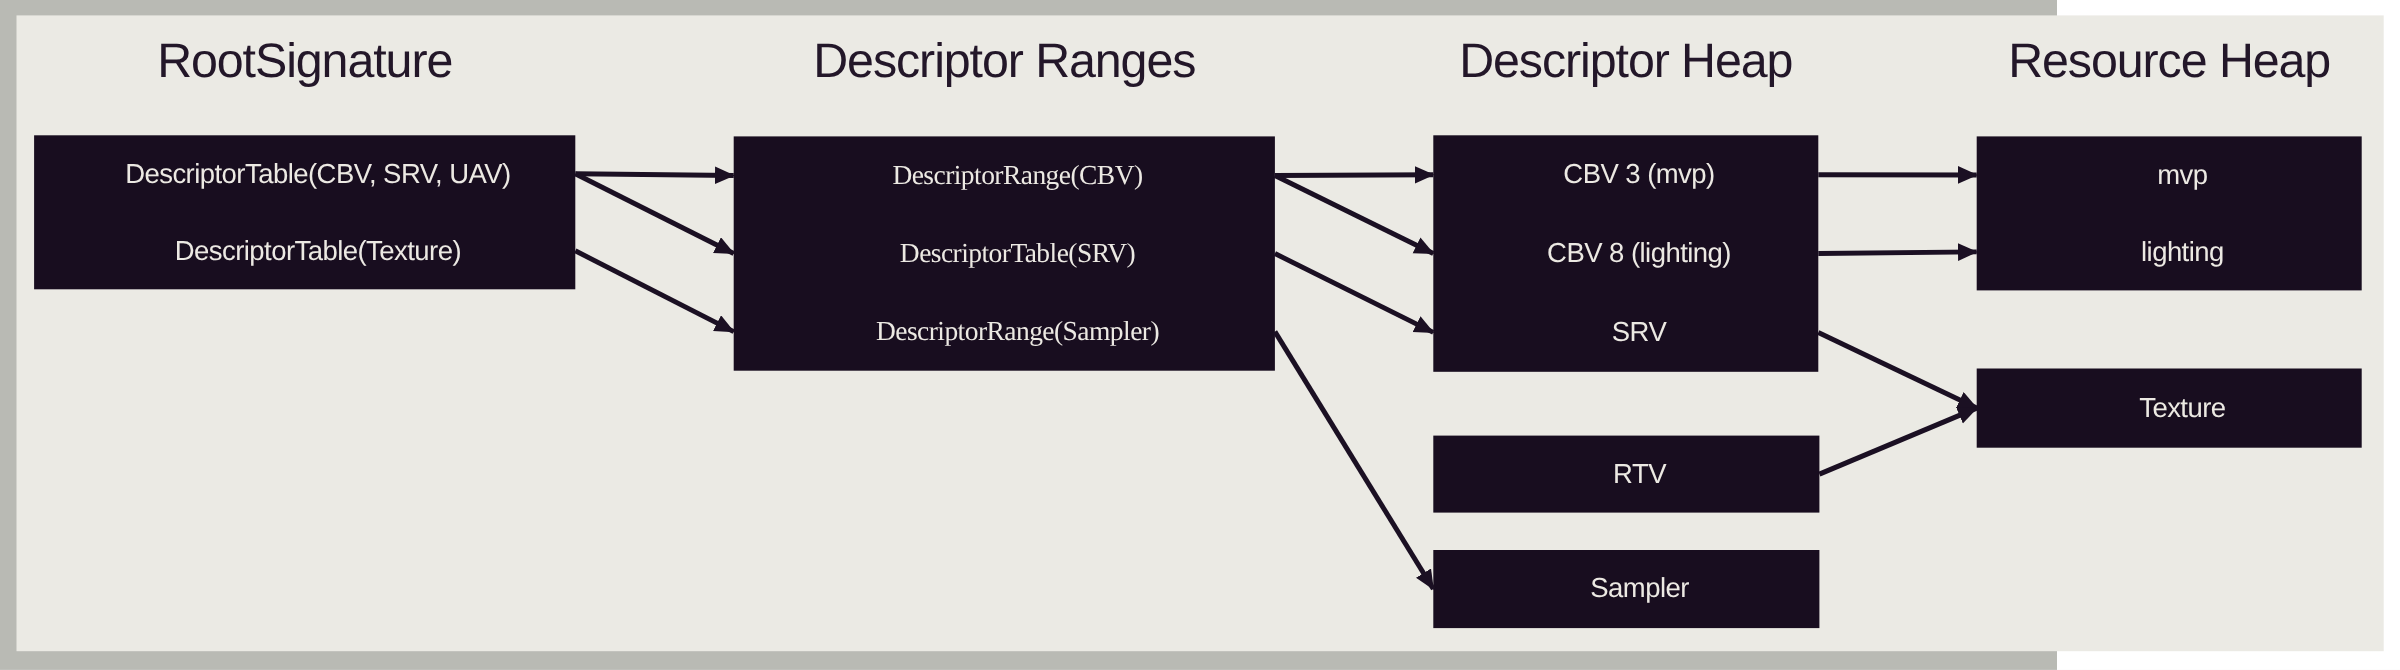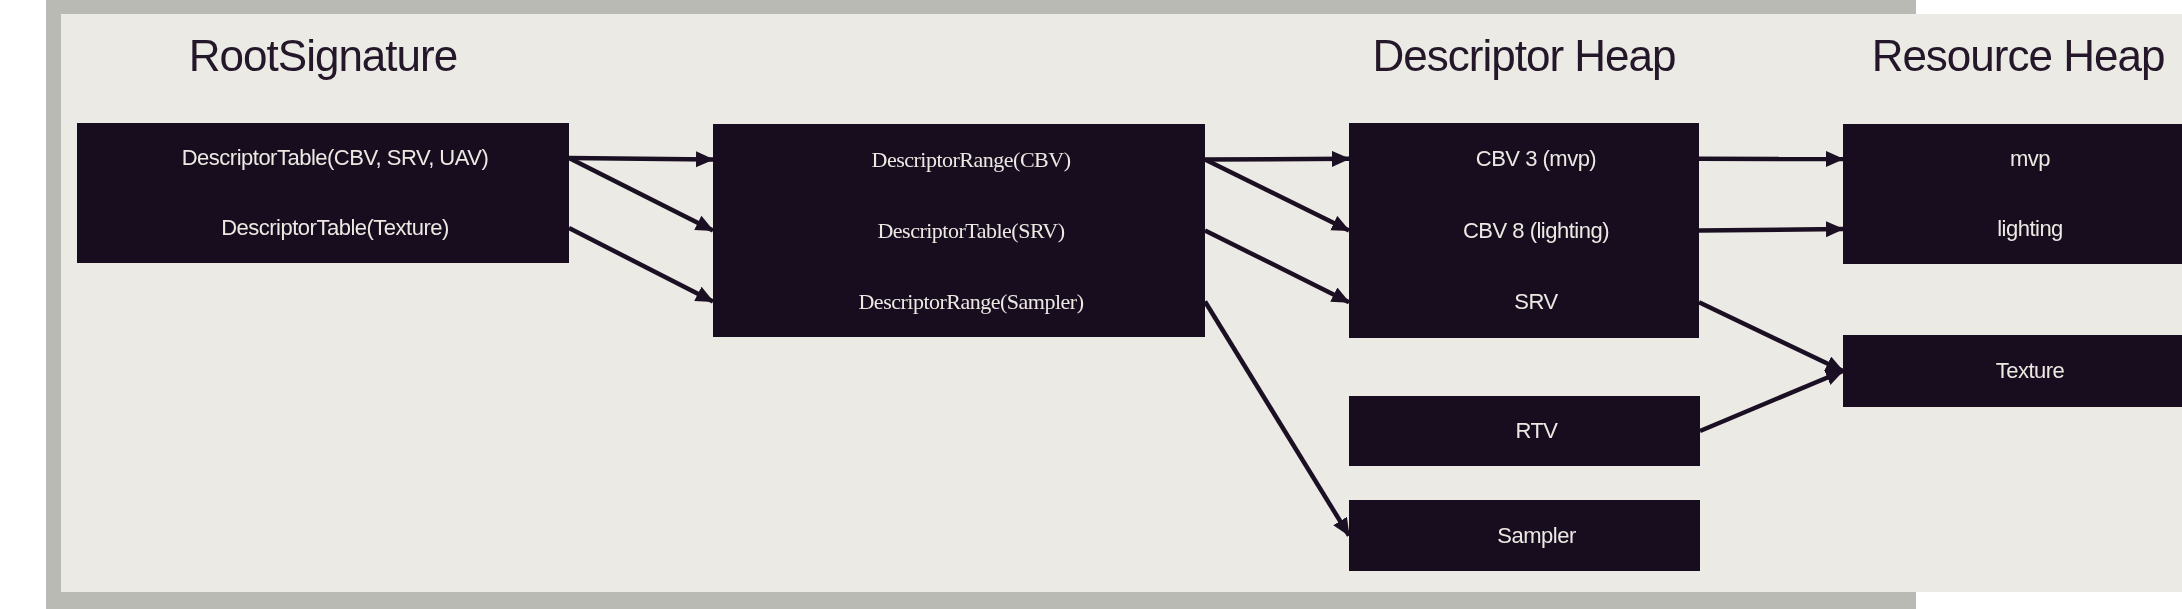--- a/index.html
+++ b/index.html
@@ -10,21 +10,20 @@
     --title-text:#231729;
     --arrow:#1b1023;
   }
   *{margin:0;padding:0;box-sizing:border-box;}
   html,body{width:2182px;height:609px;overflow:hidden;}
   body{font-family:"Liberation Sans","DejaVu Sans",sans-serif;}
   .stage{
     position:relative;
     width:1870px;height:609px;
     background:var(--frame);
-    margin-left:46px;
   }
   .content{
     position:absolute;
     left:15px;top:14px;
     width:2152px;height:578px;
     background:var(--bg);
   }
   .col-title{
     position:absolute;
     top:26px;height:60px;line-height:60px;
@@ -40,41 +39,42 @@
     background:var(--box-fill);
     display:flex;
     flex-direction:column;
   }
   .drow{
     flex:1;
     display:flex;
     align-items:center;
     justify-content:center;
     color:var(--box-text);
-    font-size:22px;
+    font-size:25px;
     letter-spacing:-0.5px;
     white-space:nowrap;
     overflow:visible;
     padding-left:24px;
   }
   svg.edges{
     position:absolute;
     left:0;top:0;
     width:2182px;height:609px;
     pointer-events:none;
   }
 </style>
 </head>
 <body>
 
 <div class="stage" id="stage">
 
   <div class="content"></div>
 
   <div class="col-title" style="left:17px;">RootSignature</div>
+  <div class="col-title" style="left:653px;">Descriptor Ranges</div>
   <div class="col-title" style="left:1218px;">Descriptor Heap</div>
   <div class="col-title" style="left:1712px;">Resource Heap</div>
 
   <div class="dbox" style="left:31px;top:123px;width:492px;height:140px;">
     <div class="drow">DescriptorTable(CBV, SRV, UAV)</div>
     <div class="drow">DescriptorTable(Texture)</div>
   </div>
 
   <div class="dbox" style="left:667px;top:124px;width:492px;height:213px;font-family:Liberation Serif, serif;">
     <div class="drow">DescriptorRange(CBV)</div>

